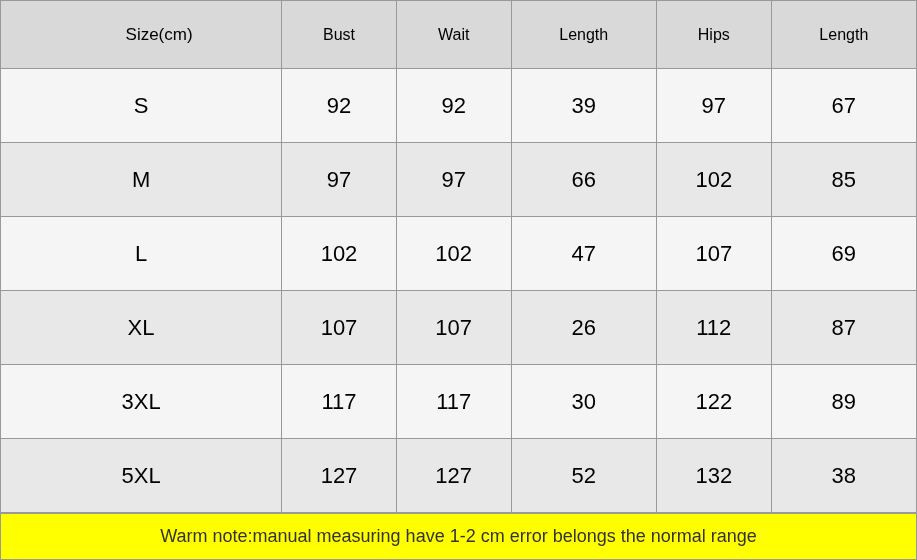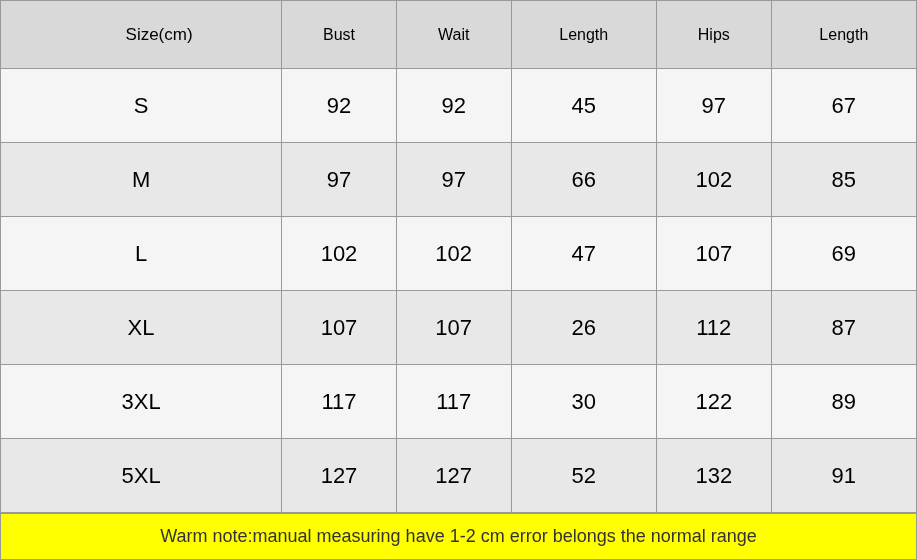--- a/index.html
+++ b/index.html
@@ -84,21 +84,21 @@
         <th>Length</th>
         <th>Hips</th>
         <th>Length</th>
       </tr>
     </thead>
     <tbody id="table-body">
     <tr>
           <td>S</td>
           <td>92</td>
           <td>92</td>
-          <td>45</td>
+          <td>39</td>
           <td>97</td>
           <td>67</td>
         </tr>
         <tr>
           <td>M</td>
           <td>97</td>
           <td>97</td>
           <td>66</td>
           <td>102</td>
           <td>85</td>
@@ -126,18 +126,18 @@
           <td>30</td>
           <td>122</td>
           <td>89</td>
         </tr>
         <tr>
           <td>5XL</td>
           <td>127</td>
           <td>127</td>
           <td>52</td>
           <td>132</td>
-          <td>91</td>
+          <td>38</td>
         </tr>
       </tbody>
   </table>
   <div class="footer-note">Warm note:manual measuring have 1-2 cm error belongs the normal range</div>
 </div>
 
 </body></html>

